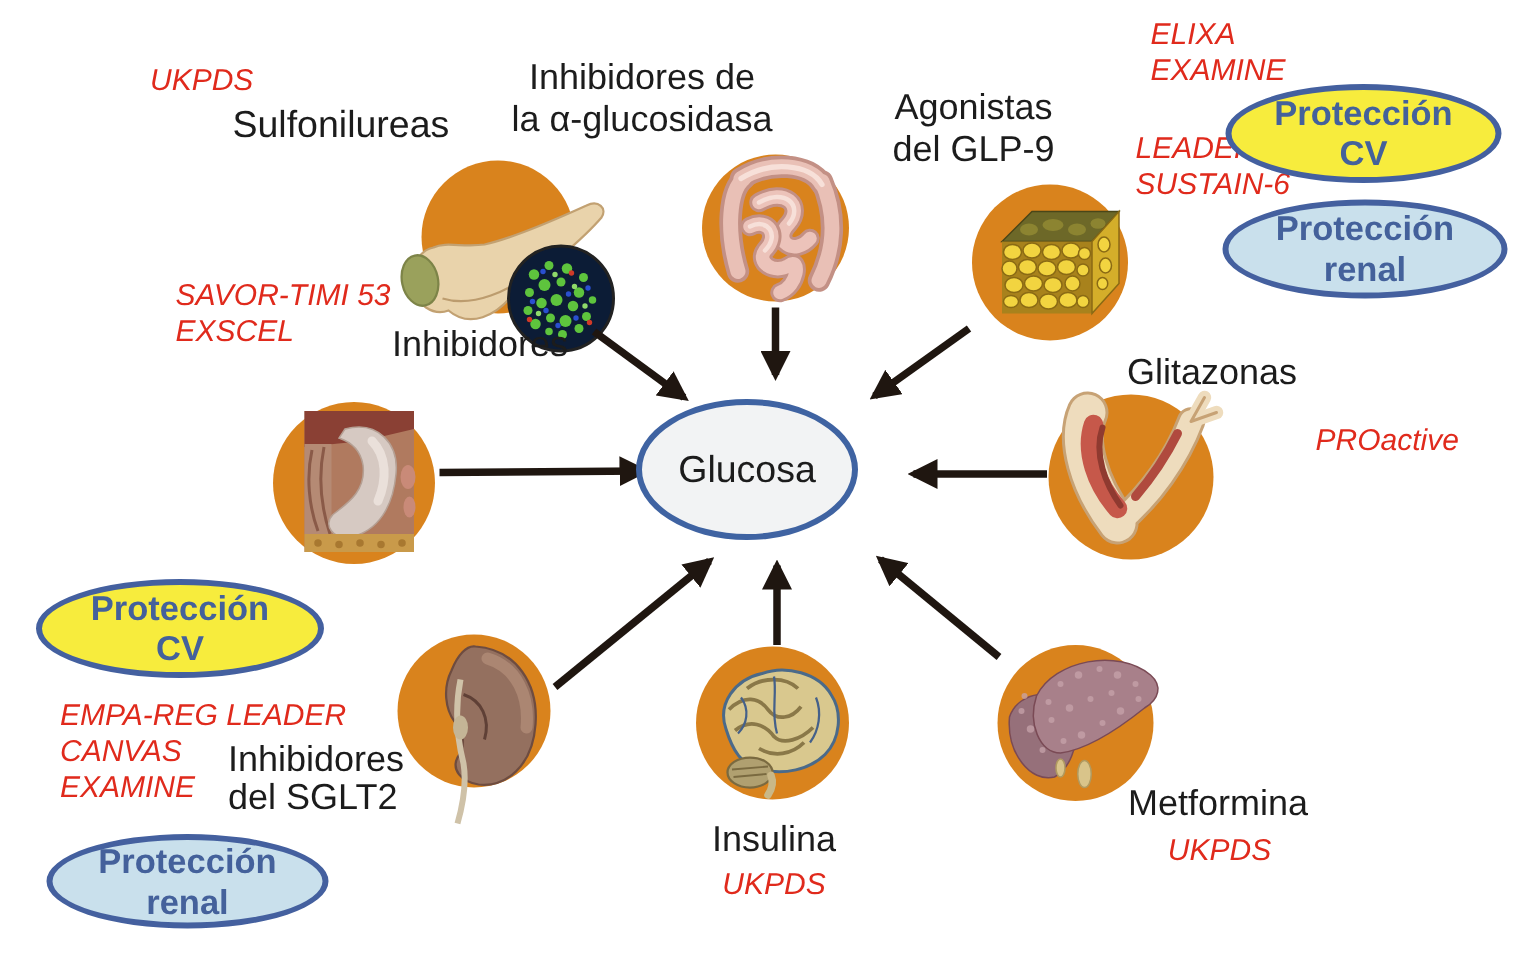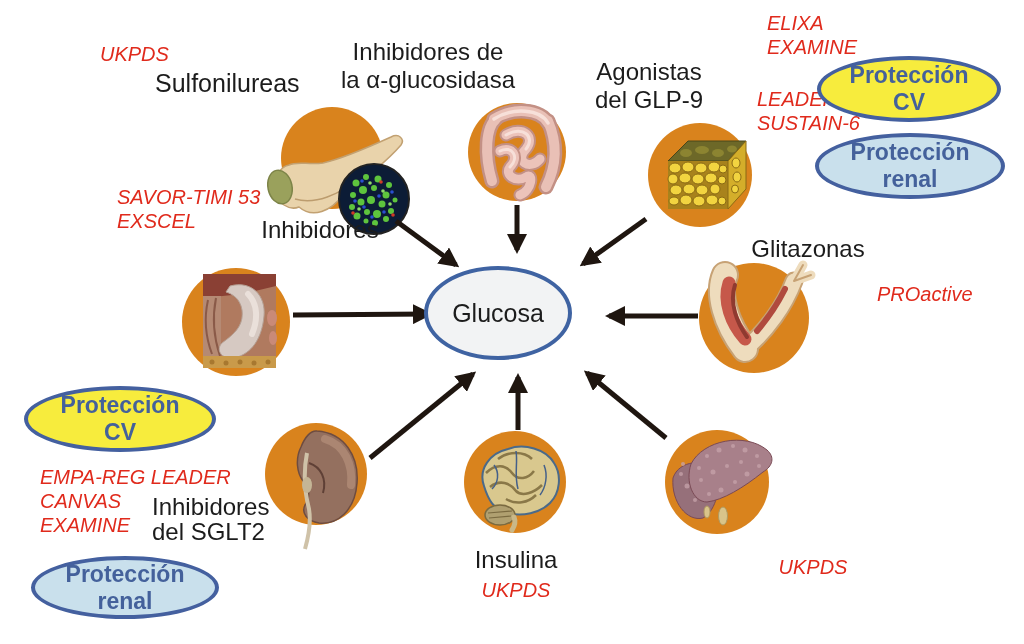--- a/index.html
+++ b/index.html
@@ -304,20 +304,21 @@
   </div>
 
   <div class="lbl txt" style="left:152px;top:494px;line-height:25px;">
     <div>Inhibidores</div>
     <div>del SGLT2</div>
   </div>
 
   <div class="lbl txt ctr" style="left:516px;top:547px;">Insulina</div>
   <div class="trial txt ctr" style="left:516px;top:578px;">UKPDS</div>
 
+  <div class="lbl txt ctr" style="left:812px;top:523px;">Metformina</div>
   <div class="trial txt ctr" style="left:813px;top:555px;">UKPDS</div>
 
   <div class="badge yellow txt" style="left:817px;top:56px;width:184px;height:66px;">
     <div>Protección</div>
     <div>CV</div>
   </div>
 
   <div class="badge blue txt" style="left:815px;top:133px;width:190px;height:66px;">
     <div>Protección</div>
     <div>renal</div>

